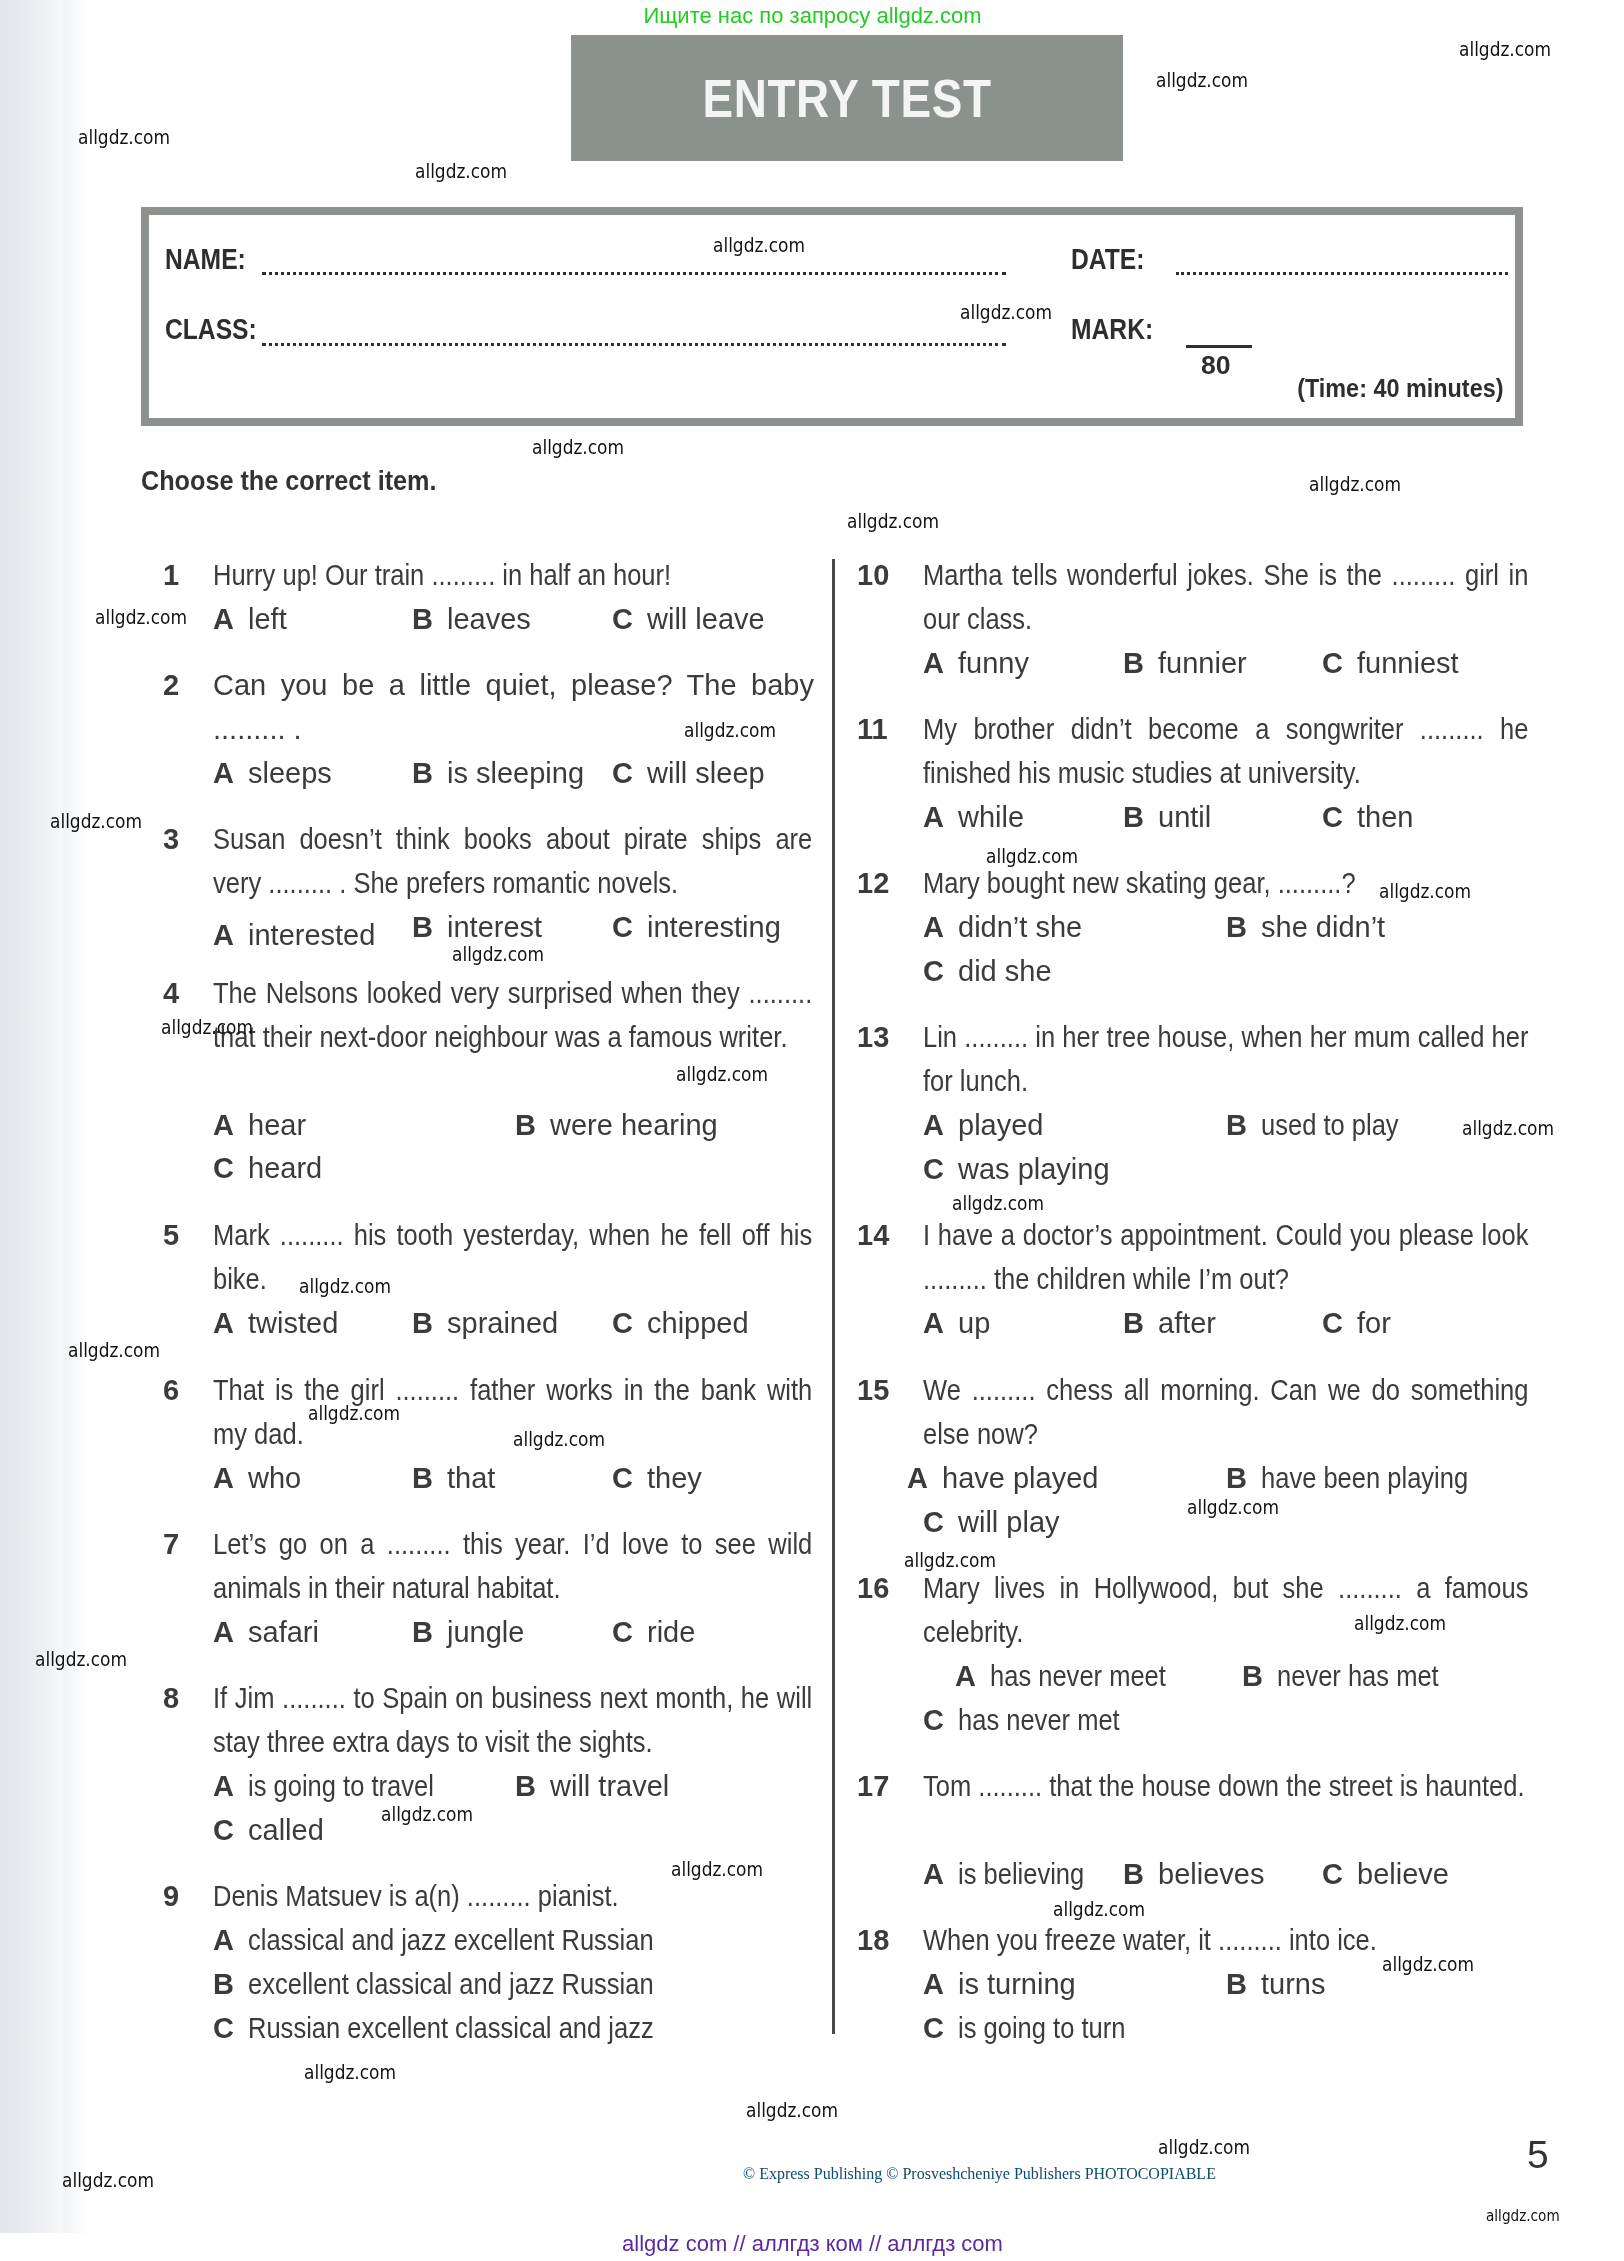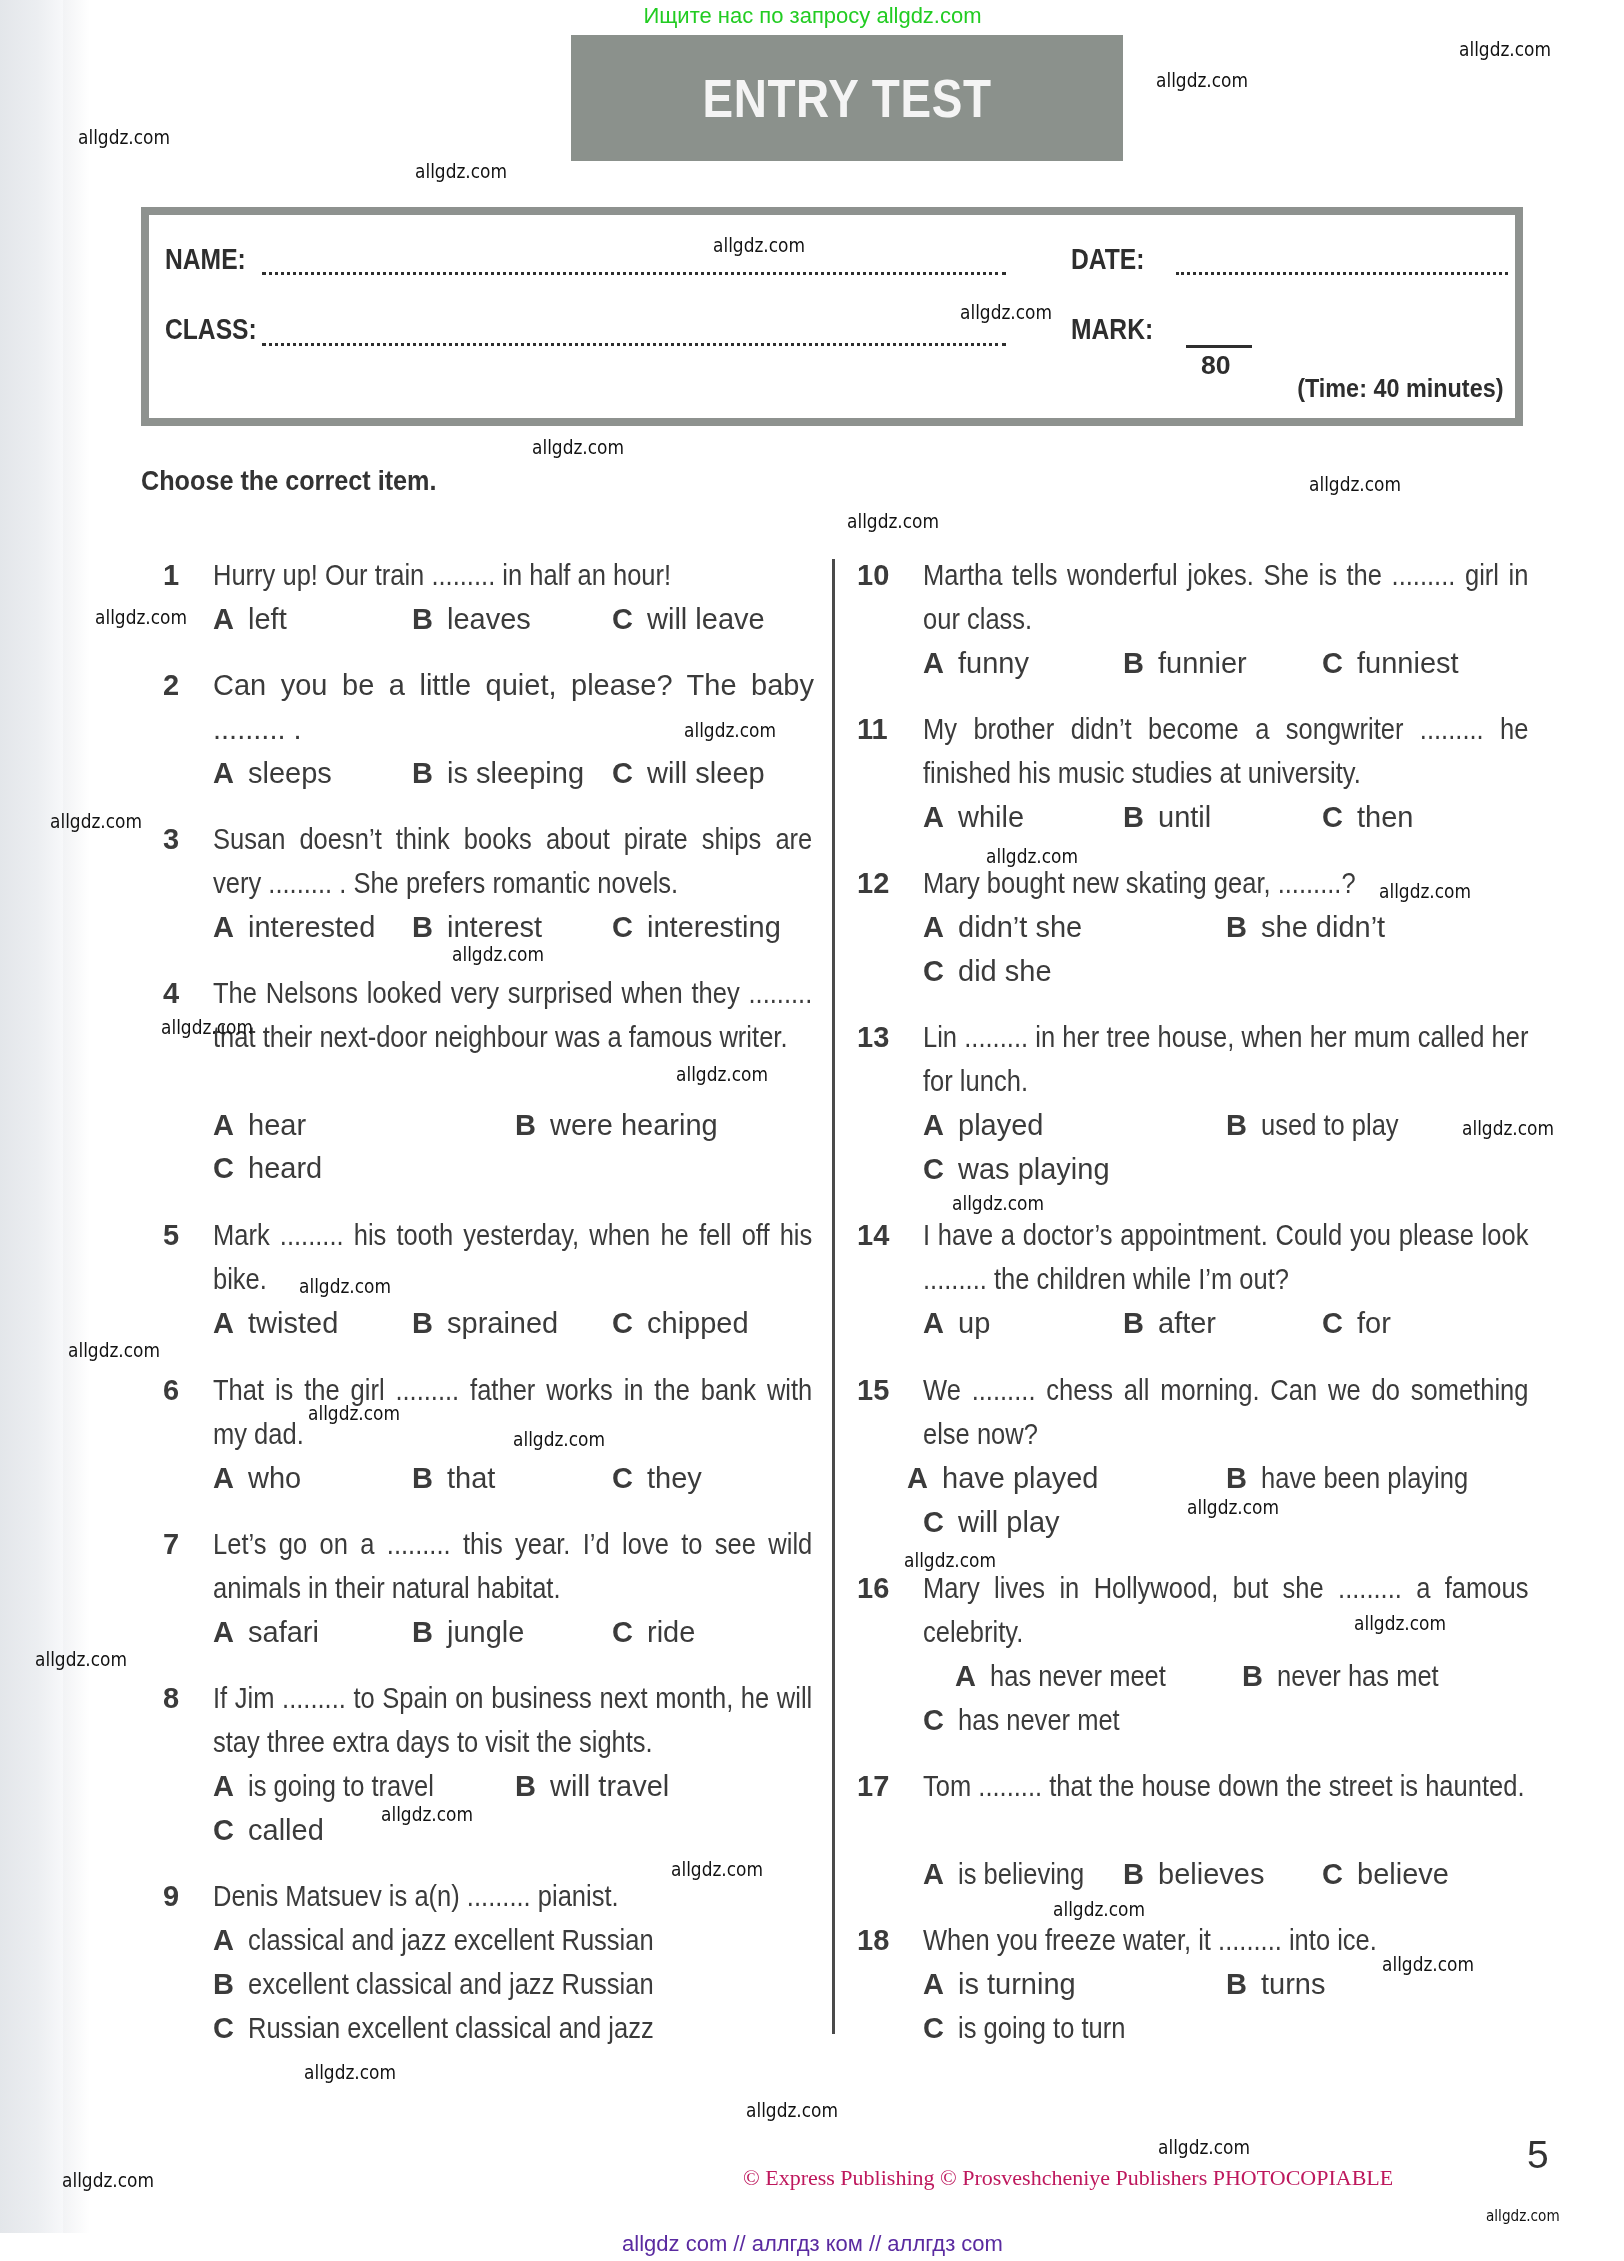--- a/index.html
+++ b/index.html
@@ -65,21 +65,21 @@
   .opt { position: absolute; white-space: nowrap; }
   .opt .letter { font-weight: bold; display: inline-block; width: 35px; }
   .narrow { transform: scaleX(0.88); transform-origin: left center; display: inline-block; }
   .wm {
     position: absolute; font-size: 20px; color: #111; white-space: nowrap;
     font-family: "DejaVu Sans", sans-serif;
     transform: scaleX(0.85); transform-origin: left center;
   }
   .footer-copy {
     position: absolute; left: 743px; top: 2165px; font-family: "Liberation Serif", serif;
-    font-size: 22px; color: #be185d;
+    font-size: 16px; color: #0c4a6e;
   }
   .page-num {
     position: absolute; left: 1527px; top: 2133px; font-size: 39px; color: #333;
   }
   .bottom-banner {
     position: absolute; top: 2231px; left: 0; width: 1625px; text-align: center;
     font-size: 22px; color: #5a2aa0;
   }
 </style>
 </head>
@@ -124,21 +124,21 @@
   <span class="num">2</span>
   <div class="stem" style="left:50px; width:601px;">Can you be a little quiet, please? The baby ......... .</div>
   <div class="opt" style="left:50px; top:88px;"><span class="letter">A</span><span>sleeps</span></div>
   <div class="opt" style="left:249px; top:88px;"><span class="letter">B</span><span>is sleeping</span></div>
   <div class="opt" style="left:449px; top:88px;"><span class="letter">C</span><span>will sleep</span></div>
 </div>
 
 <div class="q" style="left:163px; top:817px; width:655px;">
   <span class="num">3</span>
   <div class="stem narrow" style="left:50px; width:681px;">Susan doesn’t think books about pirate ships are very ......... . She prefers romantic novels.</div>
-  <div class="opt" style="left:50px; top:88px;"><span class="letter">A</span><span>interested</span></div>
+  <div class="opt" style="left:50px; top:96px;"><span class="letter">A</span><span>interested</span></div>
   <div class="opt" style="left:249px; top:88px;"><span class="letter">B</span><span>interest</span></div>
   <div class="opt" style="left:449px; top:88px;"><span class="letter">C</span><span>interesting</span></div>
 </div>
 
 <div class="q" style="left:163px; top:971px; width:655px;">
   <span class="num">4</span>
   <div class="stem narrow" style="left:50px; width:681px;">The Nelsons looked very surprised when they ......... that their next-door neighbour was a famous writer.</div>
   <div class="opt" style="left:50px; top:132px;"><span class="letter">A</span><span>hear</span></div>
   <div class="opt" style="left:352px; top:132px;"><span class="letter">B</span><span>were hearing</span></div>
   <div class="opt" style="left:50px; top:175px;"><span class="letter">C</span><span>heard</span></div>

